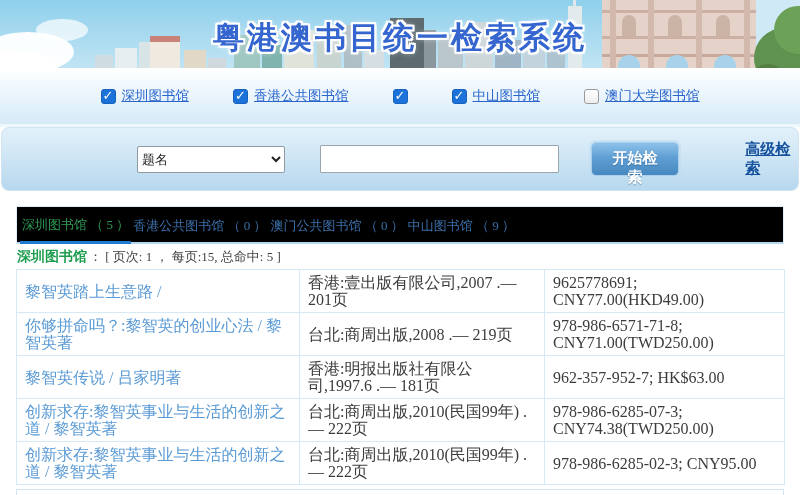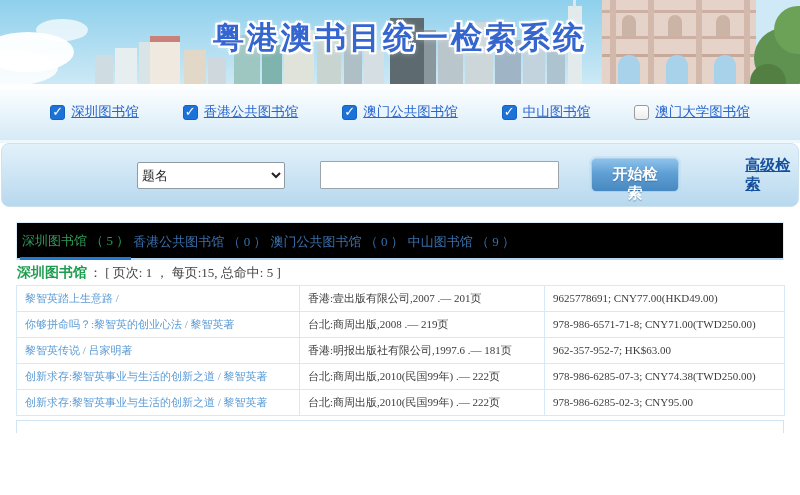--- a/index.html
+++ b/index.html
@@ -2,21 +2,21 @@
 <html><head>
 <meta charset="utf-8">
 <style>
   html,body{margin:0;padding:0;}
   body{
     width:800px;height:495px;overflow:hidden;background:#fff;
     font-family:"Liberation Serif","DejaVu Serif",serif;
     -webkit-font-smoothing:antialiased;
   }
   
-  .banner{position:relative;width:800px;height:84px;overflow:hidden;}
+  .banner{position:relative;width:800px;height:68px;overflow:hidden;}
   .banner svg{display:block;}
   .banner-title{
     position:absolute;top:17px;left:0;width:100%;text-align:center;
     font-family:"Liberation Sans","DejaVu Sans",sans-serif;
     font-size:31px;font-weight:bold;color:#3565cf;letter-spacing:3px;
     text-shadow:-2px 0 0 #fff,2px 0 0 #fff,0 -2px 0 #fff,0 2px 0 #fff,
                 -2px -2px 0 #fff,2px 2px 0 #fff,-2px 2px 0 #fff,2px -2px 0 #fff,
                 0 0 6px rgba(255,255,255,.9);
   }
   
@@ -81,21 +81,21 @@
   
   .section-row{
     margin:0 16px;padding:4px 0 3px 1px;font-size:13px;color:#444;display:flex;align-items:center;
   }
   .section-lib{font-size:14px;font-weight:bold;color:#1f9e50;margin-right:2px;}
   
   table.results{
     margin:0 16px;width:768px;border-collapse:collapse;table-layout:fixed;
   }
   table.results td{
-    border:1px solid #d6e9f7;padding:4px 8px;font-size:11px;line-height:17px;
+    border:1px solid #d6e9f7;padding:4px 8px;font-size:16px;line-height:17px;
     vertical-align:middle;color:#3c3c3c;word-break:break-word;
   }
   td.c-title a{color:#5b9bd5;cursor:pointer;text-decoration:none;}
   .next-stub{
     margin:4px 16px 0;border-top:1px solid #cfe4f5;border-left:1px solid #cfe4f5;
     border-right:1px solid #cfe4f5;height:12px;background:#fff;
   }
 </style>
 </head>
 <body>
@@ -165,21 +165,20 @@
   <span class="lib-item">
     <span class="cb checked"></span>
     <a class="lib-link">深圳图书馆</a>
   </span>
   <span class="lib-item">
     <span class="cb checked"></span>
     <a class="lib-link">香港公共图书馆</a>
   </span>
   <span class="lib-item">
     <span class="cb checked"></span>
-    <a class="lib-link">澳门公共图书馆</a>
   </span>
   <span class="lib-item">
     <span class="cb checked"></span>
     <a class="lib-link">中山图书馆</a>
   </span>
   <span class="lib-item">
     <span class="cb"></span>
     <a class="lib-link">澳门大学图书馆</a>
   </span>
 </div>

